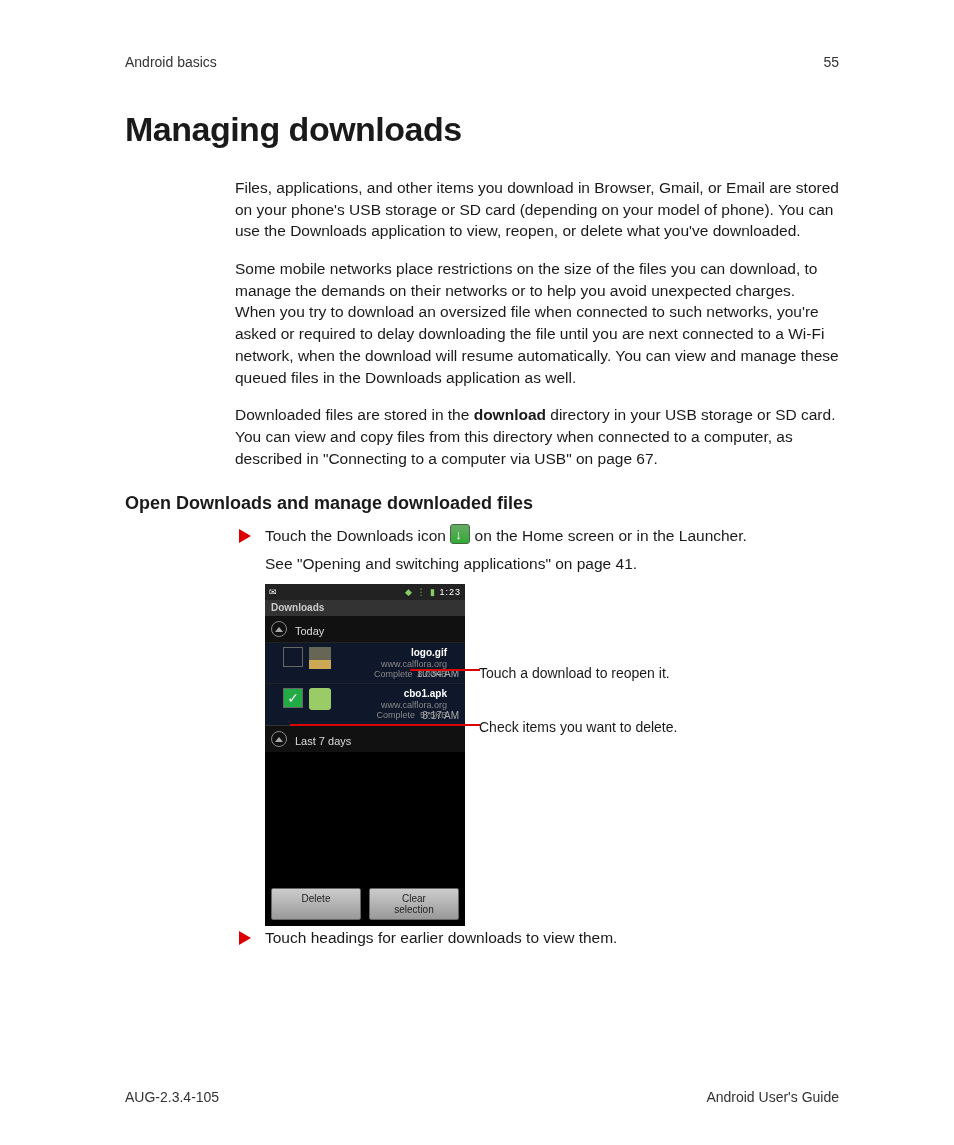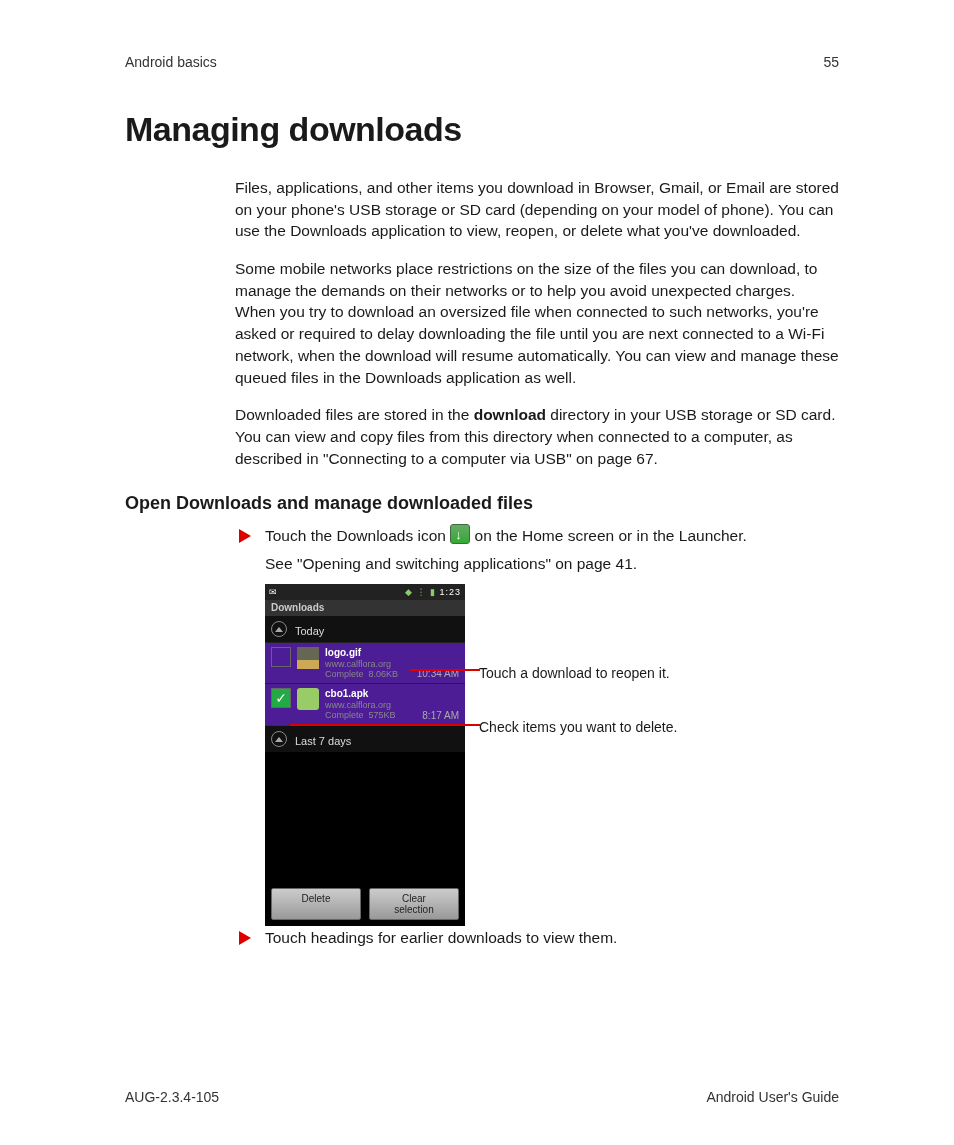--- a/index.html
+++ b/index.html
@@ -108,25 +108,26 @@
   .section .circ{
     width:14px;height:14px;border:1px solid #888;border-radius:50%;
     margin-right:8px;position:relative;
   }
   .section .circ::after{
     content:"";position:absolute;left:3px;top:5px;
     width:0;height:0;border-left:4px solid transparent;border-right:4px solid transparent;
     border-bottom:5px solid #aaa;
   }
   .itemrow{
-    background:#4c1d95;
+    background:#0f172a;
     display:flex;align-items:flex-start;
-    padding:4px 6px;
+    padding:4px 18px;
     border-top:1px solid #222;
     position:relative;
+    text-align:right;
   }
   .chk{
     width:18px;height:18px;border:1px solid #666;margin-right:6px;
     display:flex;align-items:center;justify-content:center;
   }
   .chk.on{background:#2a4;color:#fff;font-size:14px;}
   .thumb{width:22px;height:22px;margin-right:6px;}
   .thumb.img{background:linear-gradient(#665 60%,#ca5 60%);}
   .thumb.apk{background:#9c6;border-radius:3px;}
   .meta{flex:1;line-height:1.15;}

